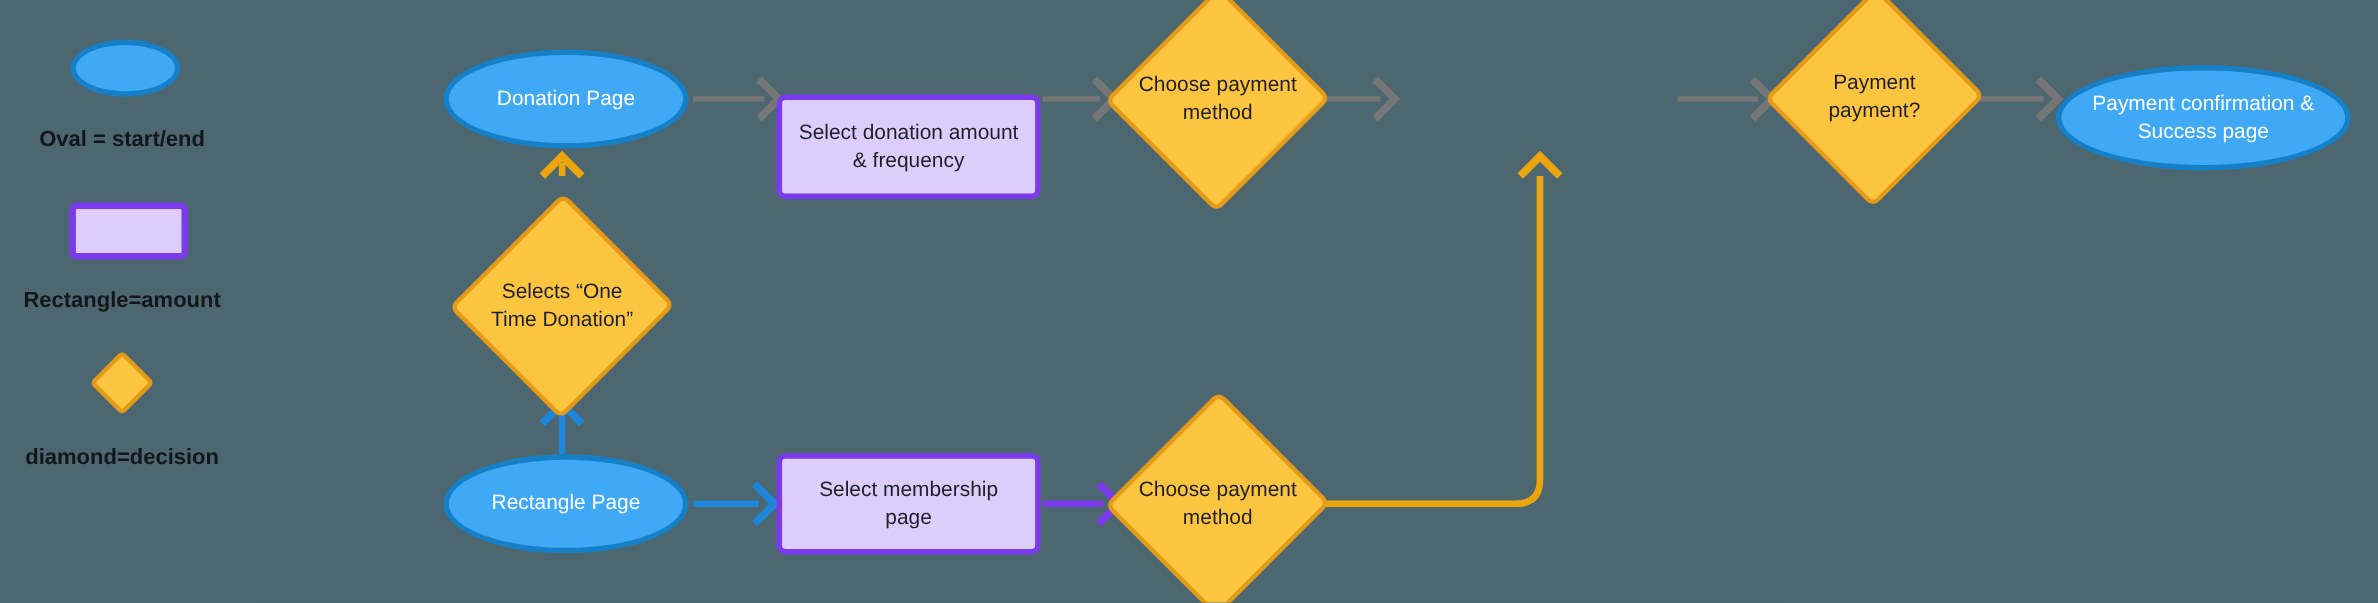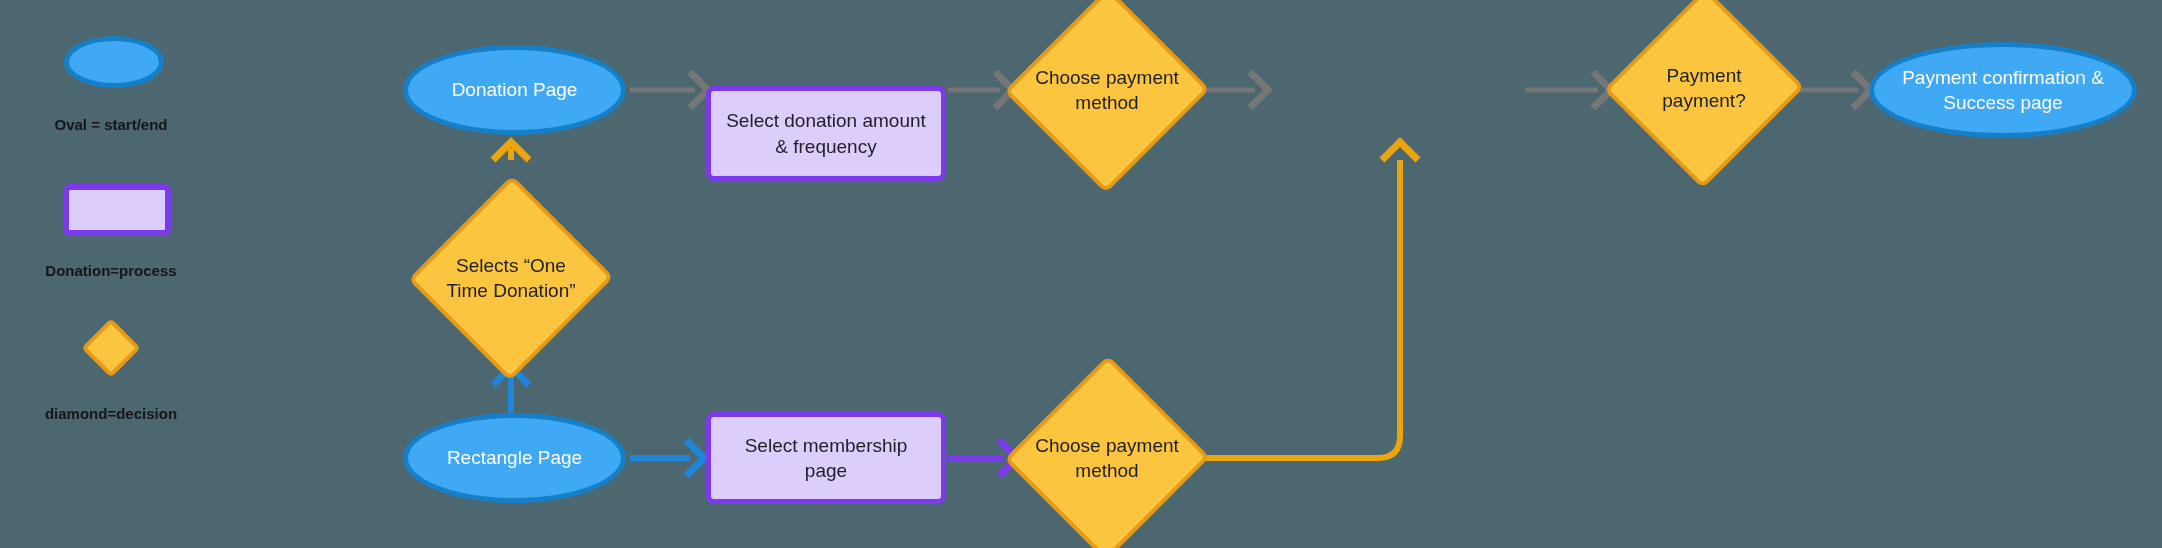--- a/index.html
+++ b/index.html
@@ -102,21 +102,21 @@
     height: 100%;
     background: #fcc53f;
     border: 4px solid #e59b17;
     border-radius: 5px;
     box-sizing: border-box;
     transform: rotate(45deg);
   }
   .legend-caption {
     position: absolute;
     color: #13161a;
-    font-size: 15px;
+    font-size: 20px;
     font-weight: 700;
     white-space: nowrap;
     text-align: center;
   }
 </style>
 </head>
 <body>
 
 <div id="canvas">
 
@@ -170,21 +170,21 @@
     <g>
       <path d="M 1203 458 L 1378 458 Q 1400 458 1400 436 L 1400 160" fill="none" stroke="#eda50e" stroke-width="6" stroke-linecap="butt"></path>
       <polyline points="1382,160 1400,142 1418,160" fill="none" stroke="#eda50e" stroke-width="7"></polyline>
     </g>
   </svg>
 
   <div class="legend-oval" style="left:64px; top:36px; width:90px; height:42px;"></div>
   <div class="legend-caption" style="left:0px; top:116px; width:222px;">Oval = start/end</div>
 
   <div class="legend-rect" style="left:63px; top:184px; width:96px; height:40px;"></div>
-  <div class="legend-caption" style="left:0px; top:262px; width:222px;">Donation=process</div>
+  <div class="legend-caption" style="left:0px; top:262px; width:222px;">Rectangle=amount</div>
 
   <div class="legend-diamond" style="left:90px; top:327px; width:42px; height:42px;">
     <i></i>
   </div>
   <div class="legend-caption" style="left:0px; top:405px; width:222px;">diamond=decision</div>
 
   <div class="node oval" style="left:403px; top:45px; width:223px; height:90px;">
     <span class="label">Donation Page</span>
   </div>
 
@@ -196,21 +196,21 @@
     <span class="dshape"></span>
     <span class="label">Choose payment method</span>
   </div>
 
 
   <div class="node diamond" style="left:1611px; top:-8px; width:186px; height:192px;">
     <span class="dshape"></span>
     <span class="label">Payment payment?</span>
   </div>
 
-  <div class="node oval" style="left:1869px; top:42px; width:268px; height:96px;justify-content:flex-end;">
+  <div class="node oval" style="left:1869px; top:59px; width:268px; height:96px;justify-content:flex-end;">
     <span class="label">Payment confirmation &amp; Success page</span>
   </div>
 
   <div class="node diamond" style="left:415px; top:180px; width:192px; height:196px;text-align:center;">
     <span class="dshape"></span>
     <span class="label">Selects “One Time Donation”</span>
   </div>
 
   <div class="node oval" style="left:403px; top:413px; width:223px; height:90px;">
     <span class="label">Rectangle Page</span>

